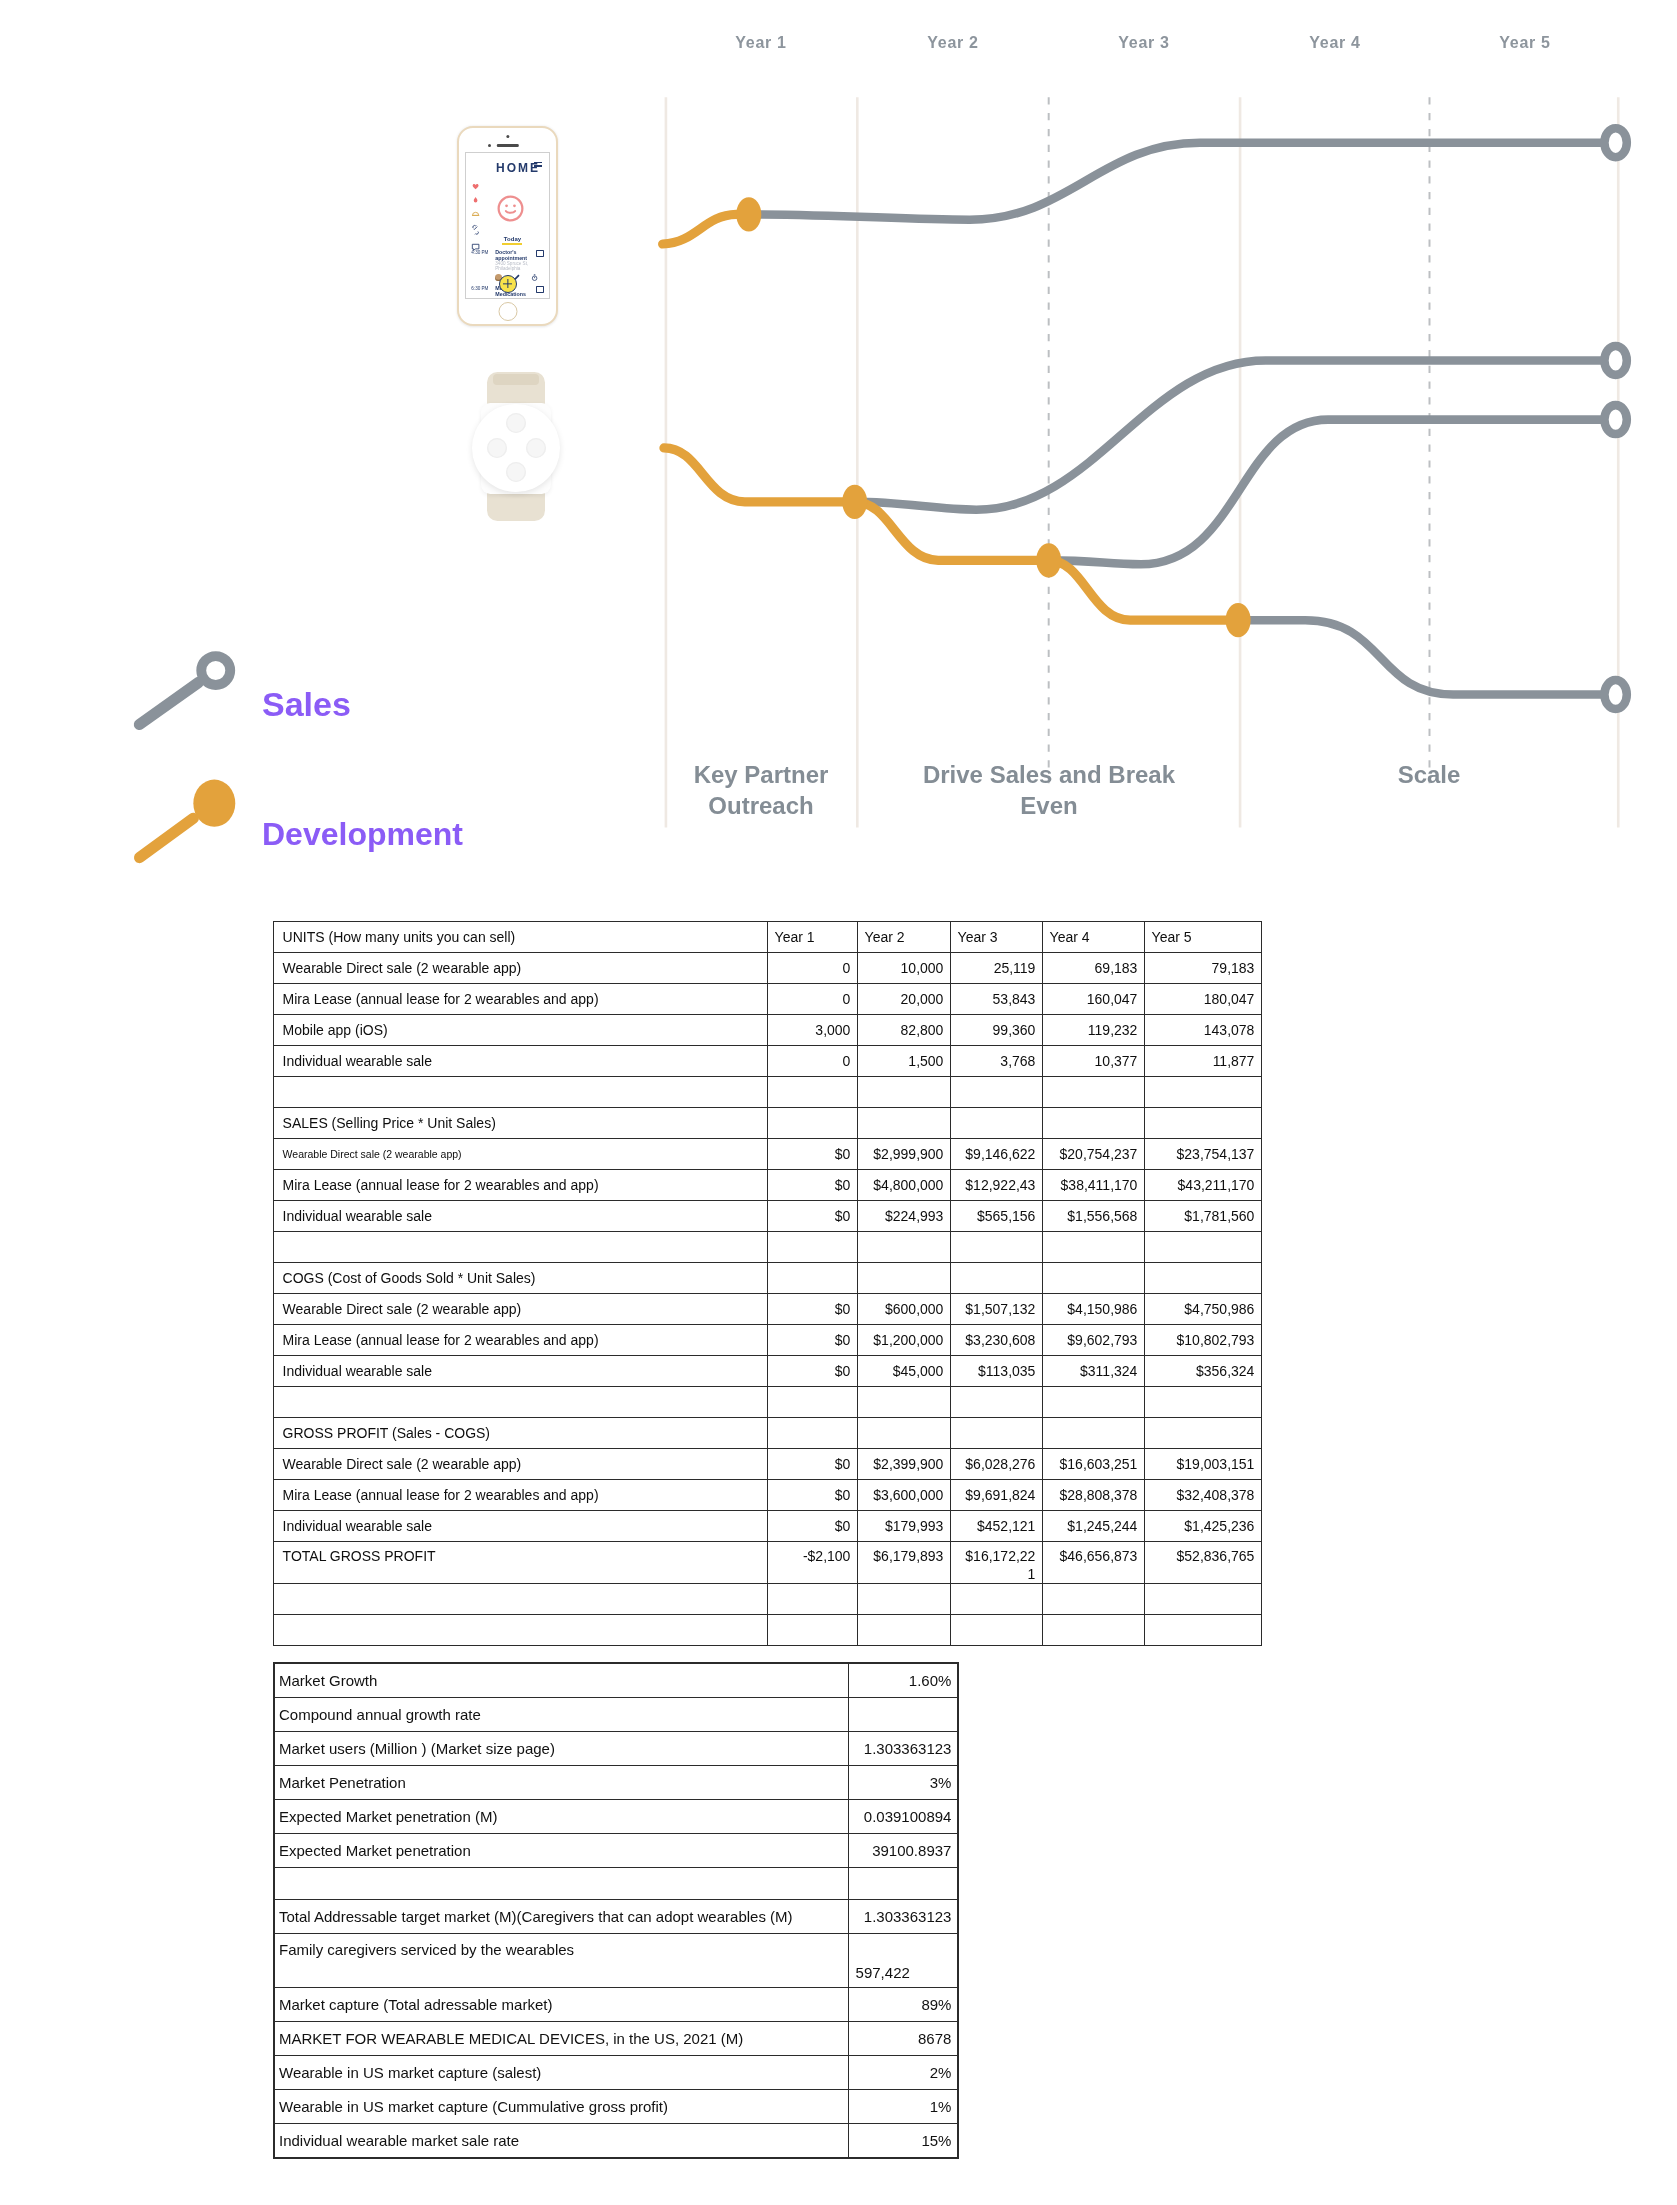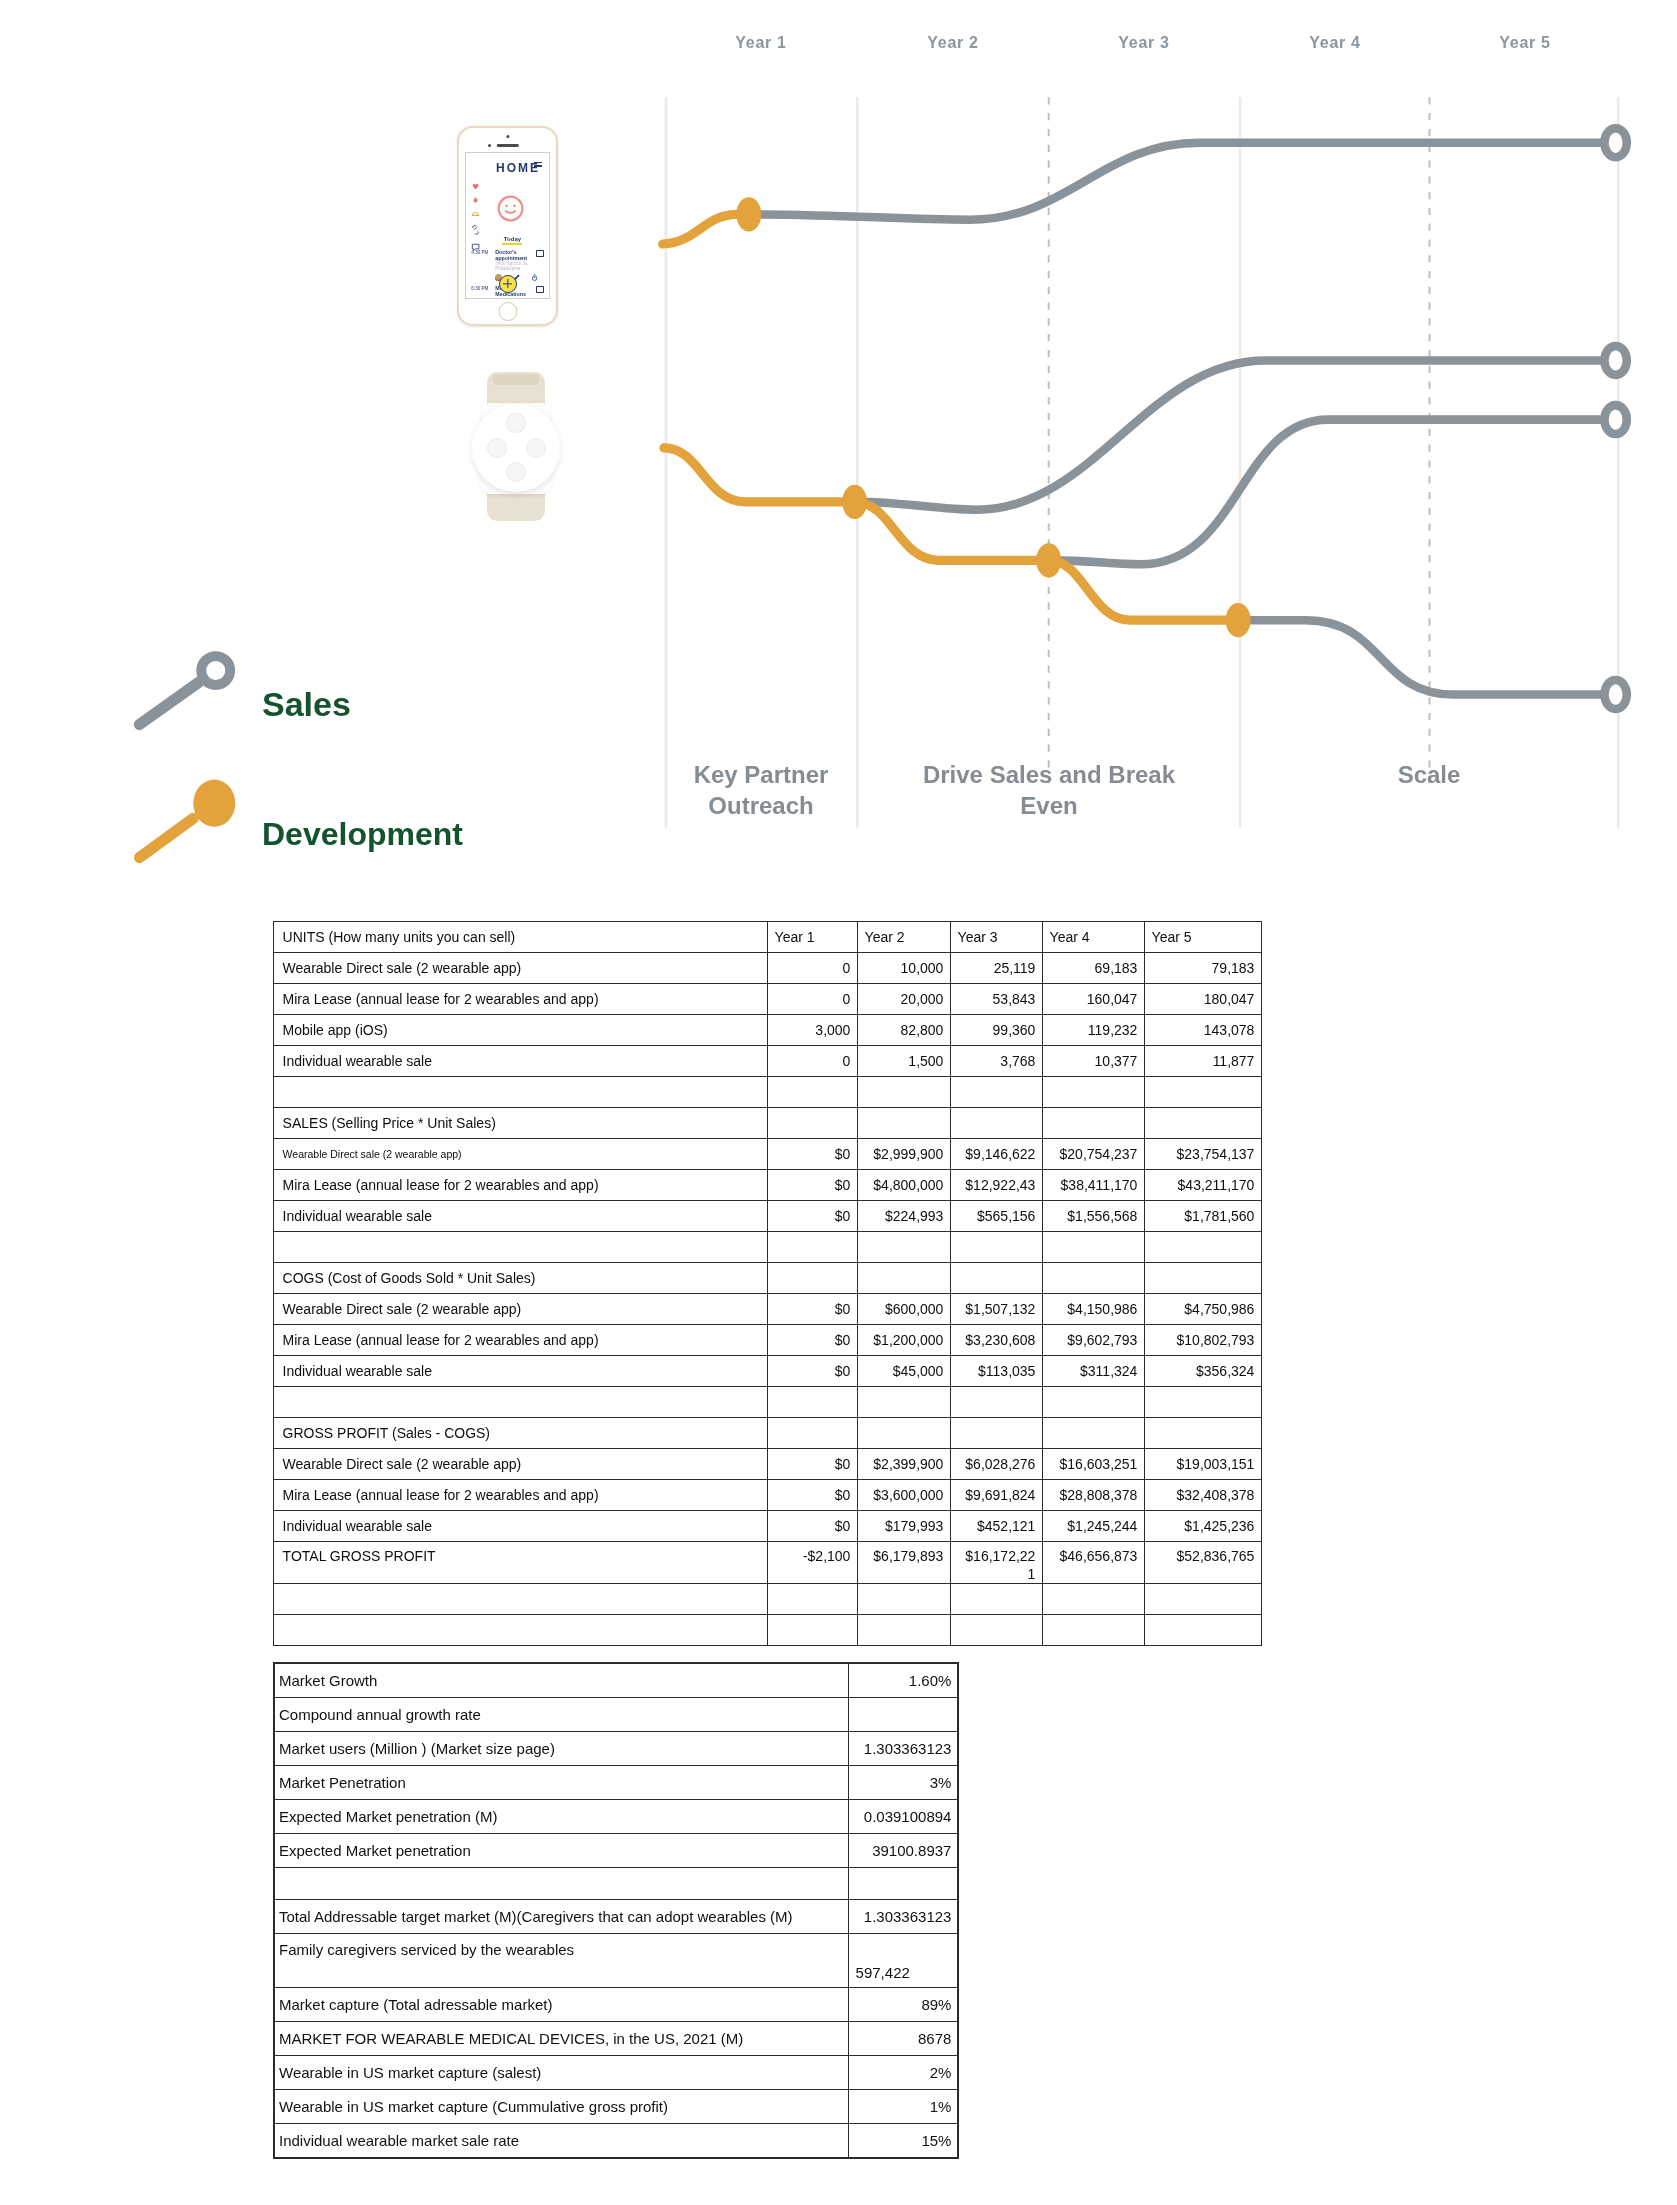--- a/index.html
+++ b/index.html
@@ -8,21 +8,21 @@
 
   
   .year-label{position:absolute;top:34px;transform:translateX(-50%);
     font-size:16px;font-weight:bold;color:#8d959d;letter-spacing:0.7px;white-space:nowrap;}
   .phase-label{position:absolute;top:760px;transform:translateX(-50%);
     font-size:24px;font-weight:bold;color:#848d95;text-align:center;line-height:1.28;}
   svg.chart{position:absolute;left:0;top:0;}
 
   
   .legend-icon{position:absolute;}
-  .legend-label{position:absolute;font-weight:bold;color:#14532d;white-space:nowrap;}
+  .legend-label{position:absolute;font-weight:bold;color:#8b5cf6;white-space:nowrap;}
   .legend-label.sales{left:246px;top:685px;font-size:34px;}
   .legend-label.development{left:246px;top:816px;font-size:32px;}
 
   
   .phone{position:absolute;left:441px;top:126px;width:97px;height:196px;background:#fff;
     border:2px solid #ead9bd;border-radius:16px;box-shadow:0 0.7px 2.6px rgba(0,0,0,.10);}
   .phone .cam-dot{position:absolute;top:7.2px;left:50%;transform:translateX(-50%);
     width:3.3px;height:3.3px;border-radius:50%;background:#4a4a4a;}
   .phone .front-cam{position:absolute;top:16px;left:29px;width:3.3px;height:3.3px;border-radius:50%;background:#4a4a4a;}
   .phone .speaker{position:absolute;top:16.4px;left:50%;transform:translateX(-50%);

